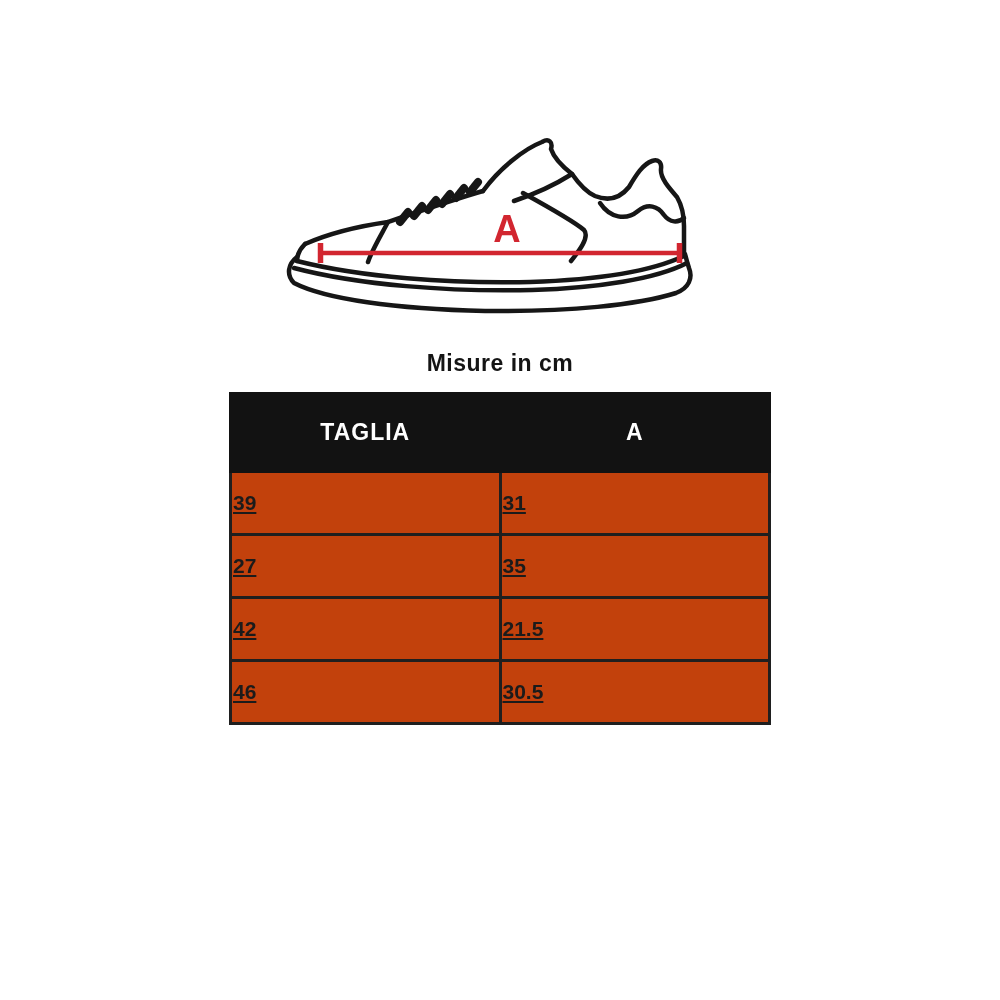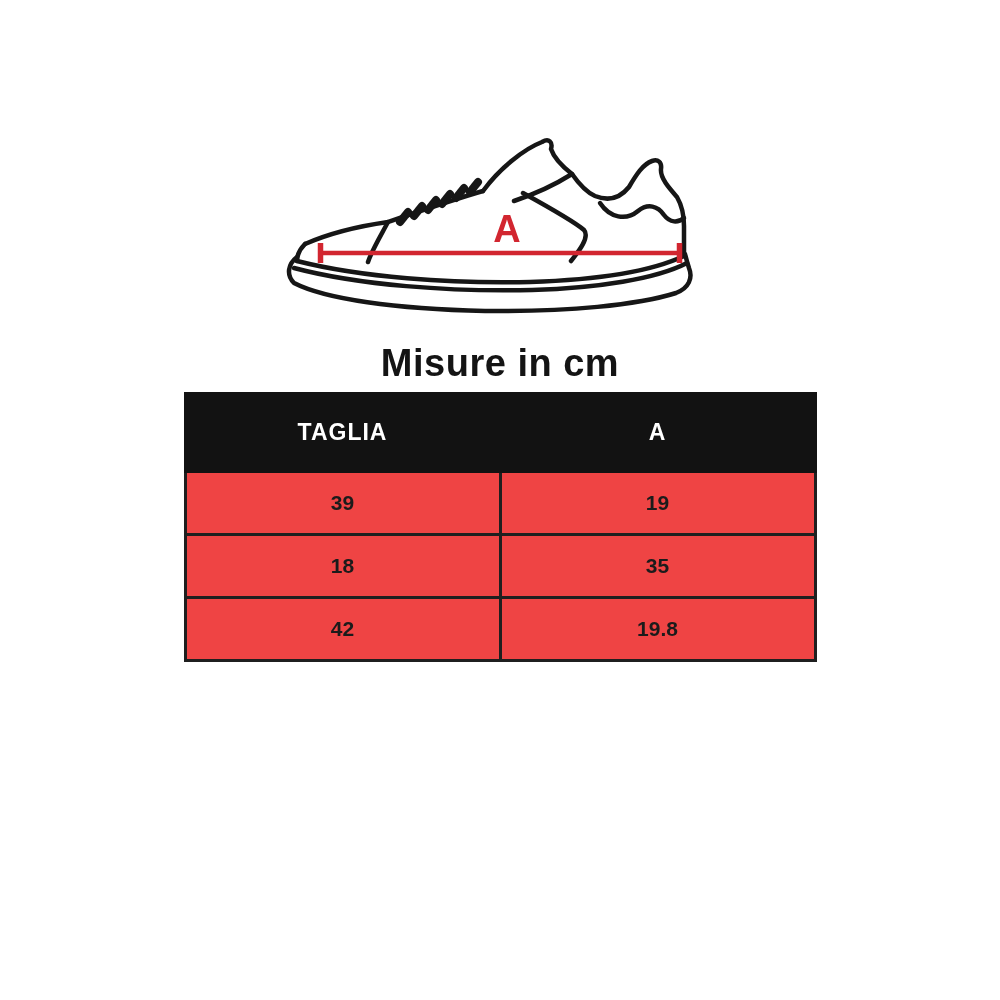--- a/index.html
+++ b/index.html
@@ -20,51 +20,51 @@
   }
   .shoe-figure {
     display: block;
     width: 440px;
     height: 200px;
     margin: 130px auto 0 auto;
   }
   .page-title {
     margin: 16px 0 0 0;
     text-align: center;
-    font-size: 38px;
+    font-size: 23px;
     line-height: 34px;
     font-weight: bold;
     letter-spacing: 0.5px;
     color: #141414;
   }
   table.size-table {
-    width: 633px;
+    width: 542px;
     margin: 12px auto 4px auto;
     border-collapse: collapse;
     table-layout: fixed;
   }
   table.size-table th {
     background: #121212;
     color: #ffffff;
     height: 73px;
     font-size: 23px;
     font-weight: bold;
     letter-spacing: 1px;
     text-align: center;
     border: 3px solid #121212;
   }
   table.size-table td {
     height: 58px;
     border: 3px solid #1f1f1f;
-    background: #ef4444;
-    text-align: center;
+    background: #c2410c;
     vertical-align: middle;
     font-size: 21px;
     font-weight: bold;
     color: #1b1b1b;
+    text-decoration: underline;
   }
 </style>
 </head>
 <body>
 
 <div class="canvas">
 
   <svg class="shoe-figure" viewBox="0 0 440 200" aria-hidden="true">
     <g fill="none" stroke="#161616" stroke-width="4.5" stroke-linecap="round" stroke-linejoin="round">
 
@@ -111,26 +111,30 @@
   <table class="size-table">
     <thead>
       <tr>
         <th>TAGLIA</th>
         <th>A</th>
       </tr>
     </thead>
     <tbody>
       <tr>
         <td>39</td>
-        <td>19</td>
+        <td>31</td>
       </tr>
       <tr>
-        <td>18</td>
+        <td>27</td>
         <td>35</td>
       </tr>
       <tr>
         <td>42</td>
-        <td>19.8</td>
+        <td>21.5</td>
+      </tr>
+      <tr>
+        <td>46</td>
+        <td>30.5</td>
       </tr>
     </tbody>
   </table>
 
 </div>
 
 </body></html>

